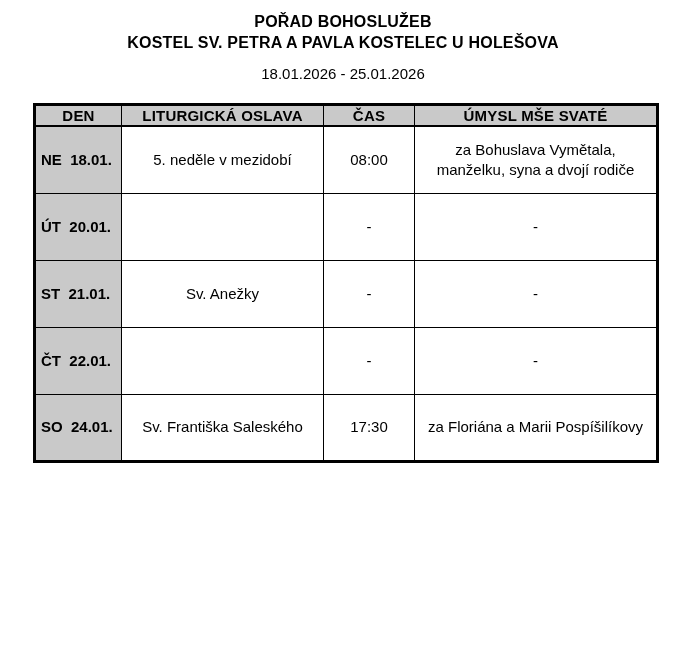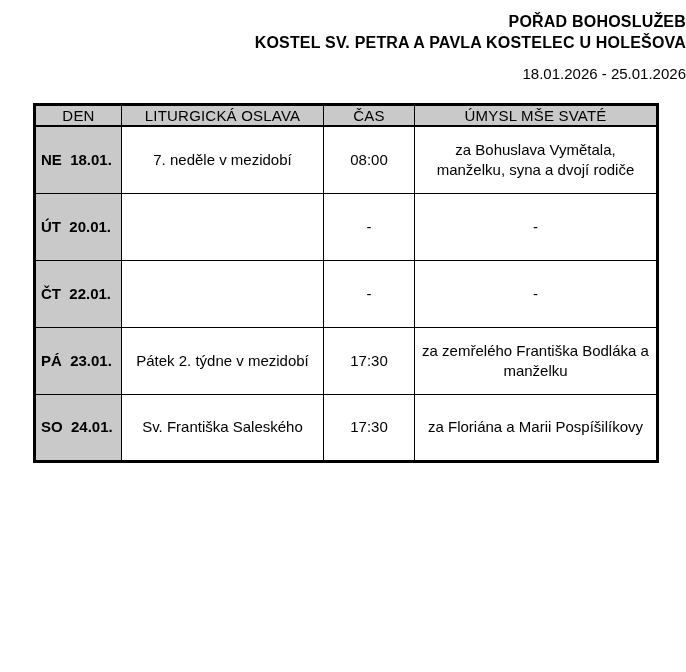--- a/index.html
+++ b/index.html
@@ -16,21 +16,21 @@
     font-family: "Liberation Sans", sans-serif;
     color: #000;
   }
   .page {
     width: 686px;
     height: 672px;
     background: var(--page-bg);
     overflow: hidden;
   }
   .titles {
-    text-align: right;
+    text-align: center;
     padding-top: 11px;
   }
   .title-main,
   .title-sub {
     font-size: 16px;
     font-weight: bold;
     line-height: 21px;
     letter-spacing: 0.2px;
   }
   .title-date {
@@ -48,21 +48,21 @@
   }
   col.c-den    { width: 87px; }
   col.c-oslava { width: 202px; }
   col.c-cas    { width: 91px; }
   col.c-umysl  { width: 243px; }
   th {
     background: var(--header-bg);
     border: 1px solid var(--border-color);
     border-bottom: 2px solid var(--border-color);
     font-size: 15px;
-    font-weight: normal;
+    font-weight: bold;
     height: 20px;
     padding: 1px 2px;
     text-align: center;
     letter-spacing: 0.2px;
   }
   td {
     border: 1px solid var(--border-color);
     font-size: 15px;
     height: 67px;
     vertical-align: middle;
@@ -101,47 +101,47 @@
       <tr>
         <th>DEN</th>
         <th>LITURGICKÁ OSLAVA</th>
         <th>ČAS</th>
         <th>ÚMYSL MŠE SVATÉ</th>
       </tr>
     </thead>
     <tbody>
   <tr>
     <td class="den">NE  18.01.</td>
-    <td class="oslava">7. neděle v mezidobí</td>
+    <td class="oslava">5. neděle v mezidobí</td>
     <td class="cas">08:00</td>
     <td class="umysl">za Bohuslava Vymětala, manželku, syna a dvojí rodiče</td>
   </tr>
 
 
   <tr>
     <td class="den">ÚT  20.01.</td>
     <td class="oslava"></td>
     <td class="cas">-</td>
     <td class="umysl">-</td>
   </tr>
 
+  <tr>
+    <td class="den">ST  21.01.</td>
+    <td class="oslava">Sv. Anežky</td>
+    <td class="cas">-</td>
+    <td class="umysl">-</td>
+  </tr>
 
   <tr>
     <td class="den">ČT  22.01.</td>
     <td class="oslava"></td>
     <td class="cas">-</td>
     <td class="umysl">-</td>
   </tr>
 
-  <tr>
-    <td class="den">PÁ  23.01.</td>
-    <td class="oslava">Pátek 2. týdne v mezidobí</td>
-    <td class="cas">17:30</td>
-    <td class="umysl">za zemřelého Františka Bodláka a manželku</td>
-  </tr>
 
   <tr>
     <td class="den">SO  24.01.</td>
     <td class="oslava">Sv. Františka Saleského</td>
     <td class="cas">17:30</td>
     <td class="umysl">za Floriána a Marii Pospíšilíkovy</td>
   </tr>
 
 </tbody>
   </table>

